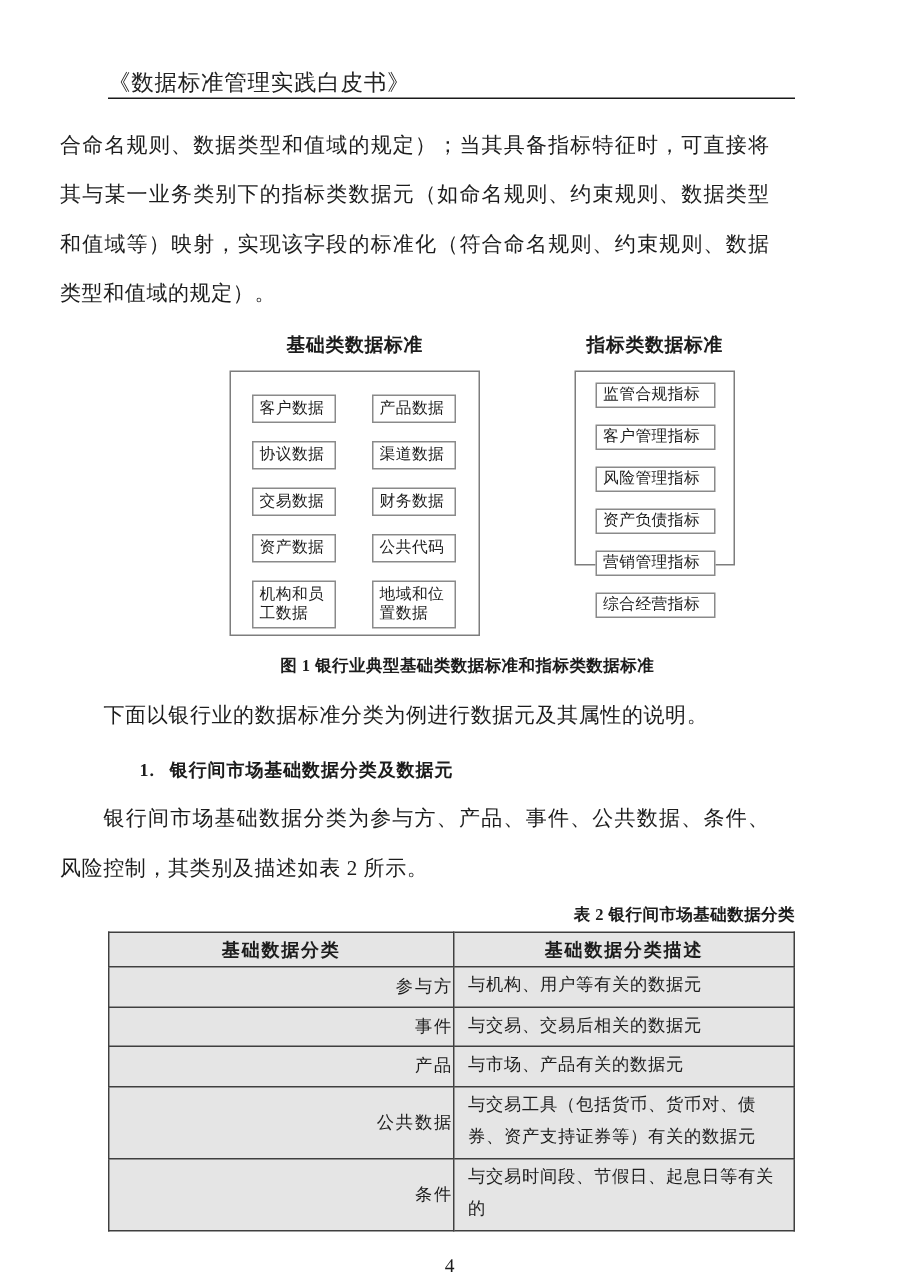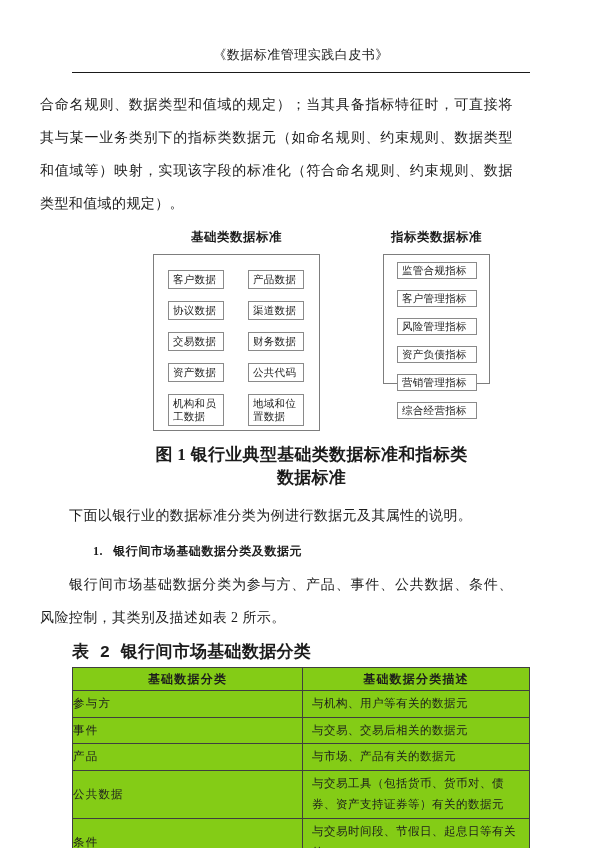--- a/index.html
+++ b/index.html
@@ -10,25 +10,24 @@
     margin:0 auto;
     background:#ffffff;
     font-family:"Liberation Serif","DejaVu Serif",serif;
     color:#1c1c1c;
     overflow:hidden;
   }
   
   .runhead {
     margin:46px 70px 0 72px;
     width:458px;
-    text-align:center;
-    font-size:13px;
+    font-size:15px;
     letter-spacing:.5px;
     color:#222;
-    padding-bottom:8px;
+    padding-bottom:0;
     border-bottom:1.4px solid #1a1a1a;
   }
   
   .para {
     margin-left:40px;
     width:473px;
     font-size:14px;
     line-height:33px;
     letter-spacing:.4px;
     text-align:justify;
@@ -62,54 +61,53 @@
     border:1px solid #7d7d7d;
     display:flex; flex-direction:column; gap:11px;
     padding:7px 12px 0 13px;
   }
   .fig-box-indicator .fig-item { min-height:17px; }
   .fig-caption {
     margin:12px 0 0 153px;
     width:317px;
     text-align:center;
     font-weight:bold;
-    font-size:17px;
+    font-size:11px;
     letter-spacing:.3px;
   }
   
   .heading1 {
     margin:11px 0 0 93px;
     font-size:12px;
     font-weight:bold;
     letter-spacing:.6px;
   }
   .heading1 .h-num { margin-right:10px; }
   
   .table-caption {
     margin:6px 0 0 72px;
     width:458px;
-    text-align:left;
+    text-align:right;
     font-weight:bold;
-    font-size:17px;
+    font-size:11px;
     letter-spacing:.3px;
-    font-family:Liberation Mono, monospace;
   }
   table.datatable {
     margin:4px 0 0 72px;
     width:458px;
     border-collapse:collapse;
     font-size:11.5px;
     color:#1c1c1c;
   }
-  .datatable th, .datatable td { border:1px solid #3f3f3f; background:#84cc16; }
+  .datatable th, .datatable td { border:1px solid #3f3f3f; background:#e5e5e5; }
   .datatable th {
     font-size:12px; font-weight:bold;
     height:23px; text-align:center; letter-spacing:1.2px;
   }
-  .datatable td.cat  { width:230px; text-align:left; height:24px; letter-spacing:1.2px; }
+  .datatable td.cat  { width:230px; text-align:right; height:24px; letter-spacing:1.2px; }
   .datatable td.desc { padding:2px 8px 2px 9px; letter-spacing:.5px; line-height:21.5px; }
   .datatable tr.row-tall td { height:47px; }
   
   .footer-pagenum {
     margin-top:15px;
     text-align:center;
     font-size:13px;
     letter-spacing:.5px;
   }
 </style>

